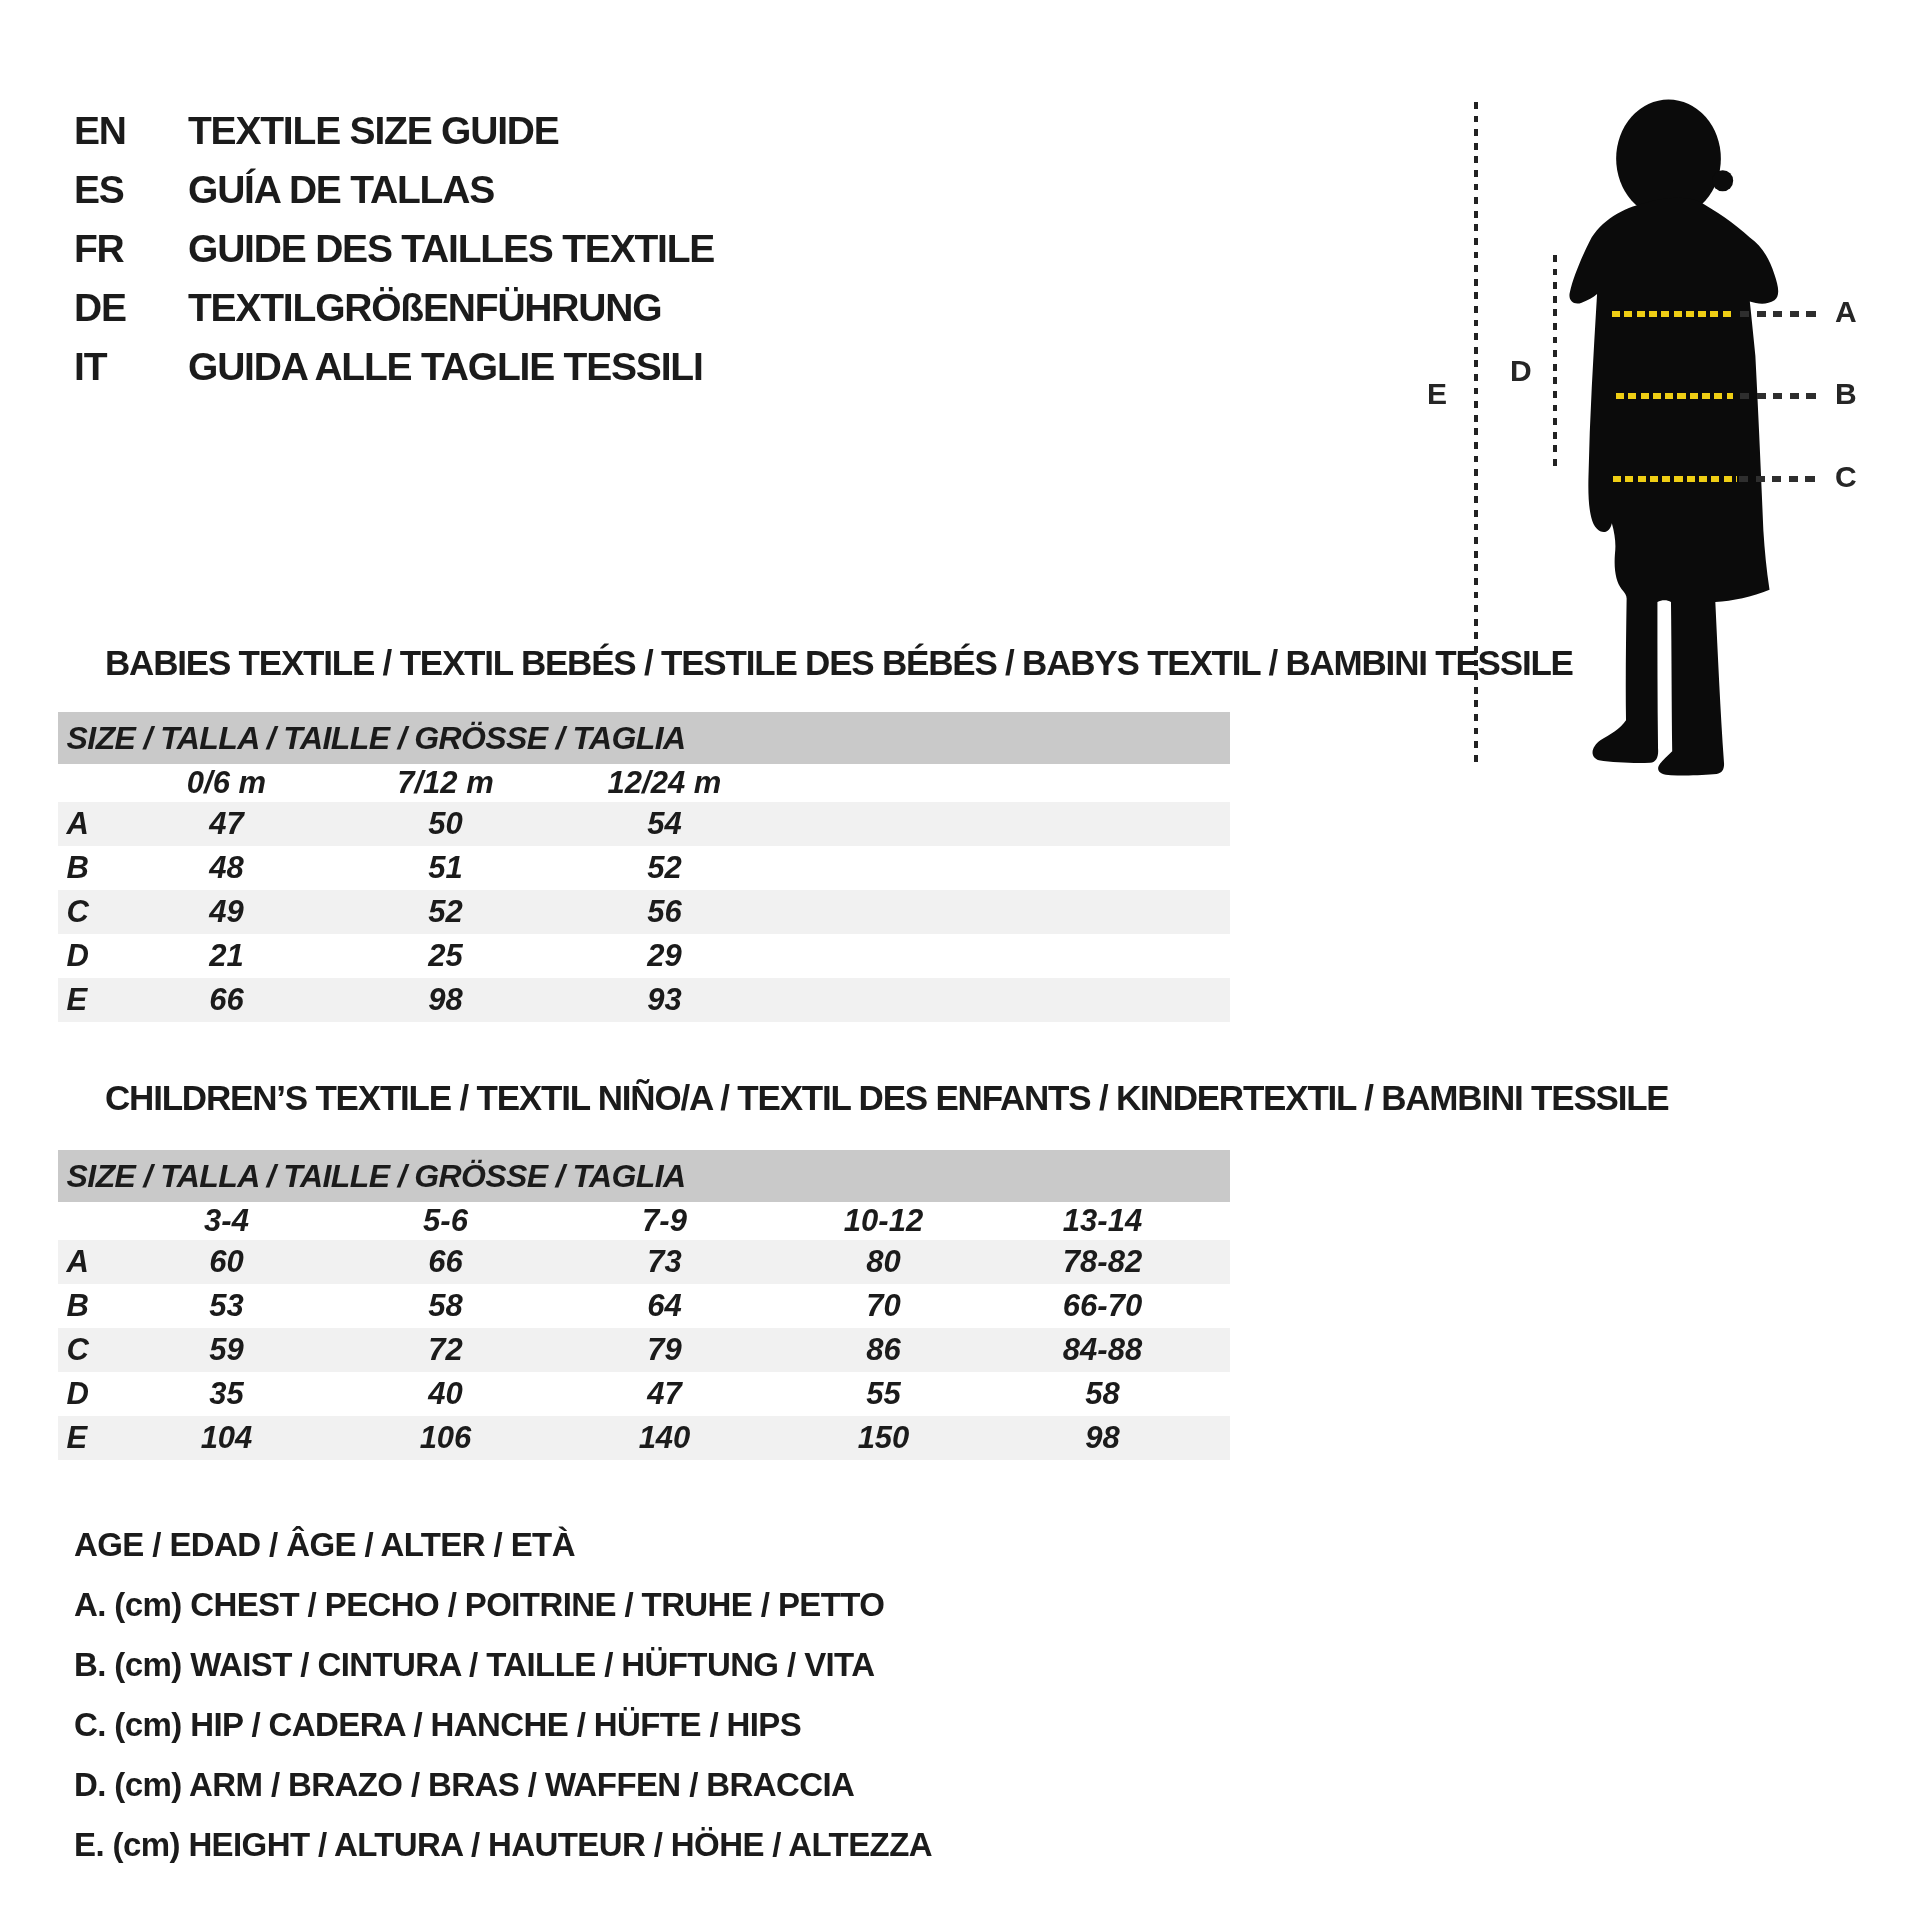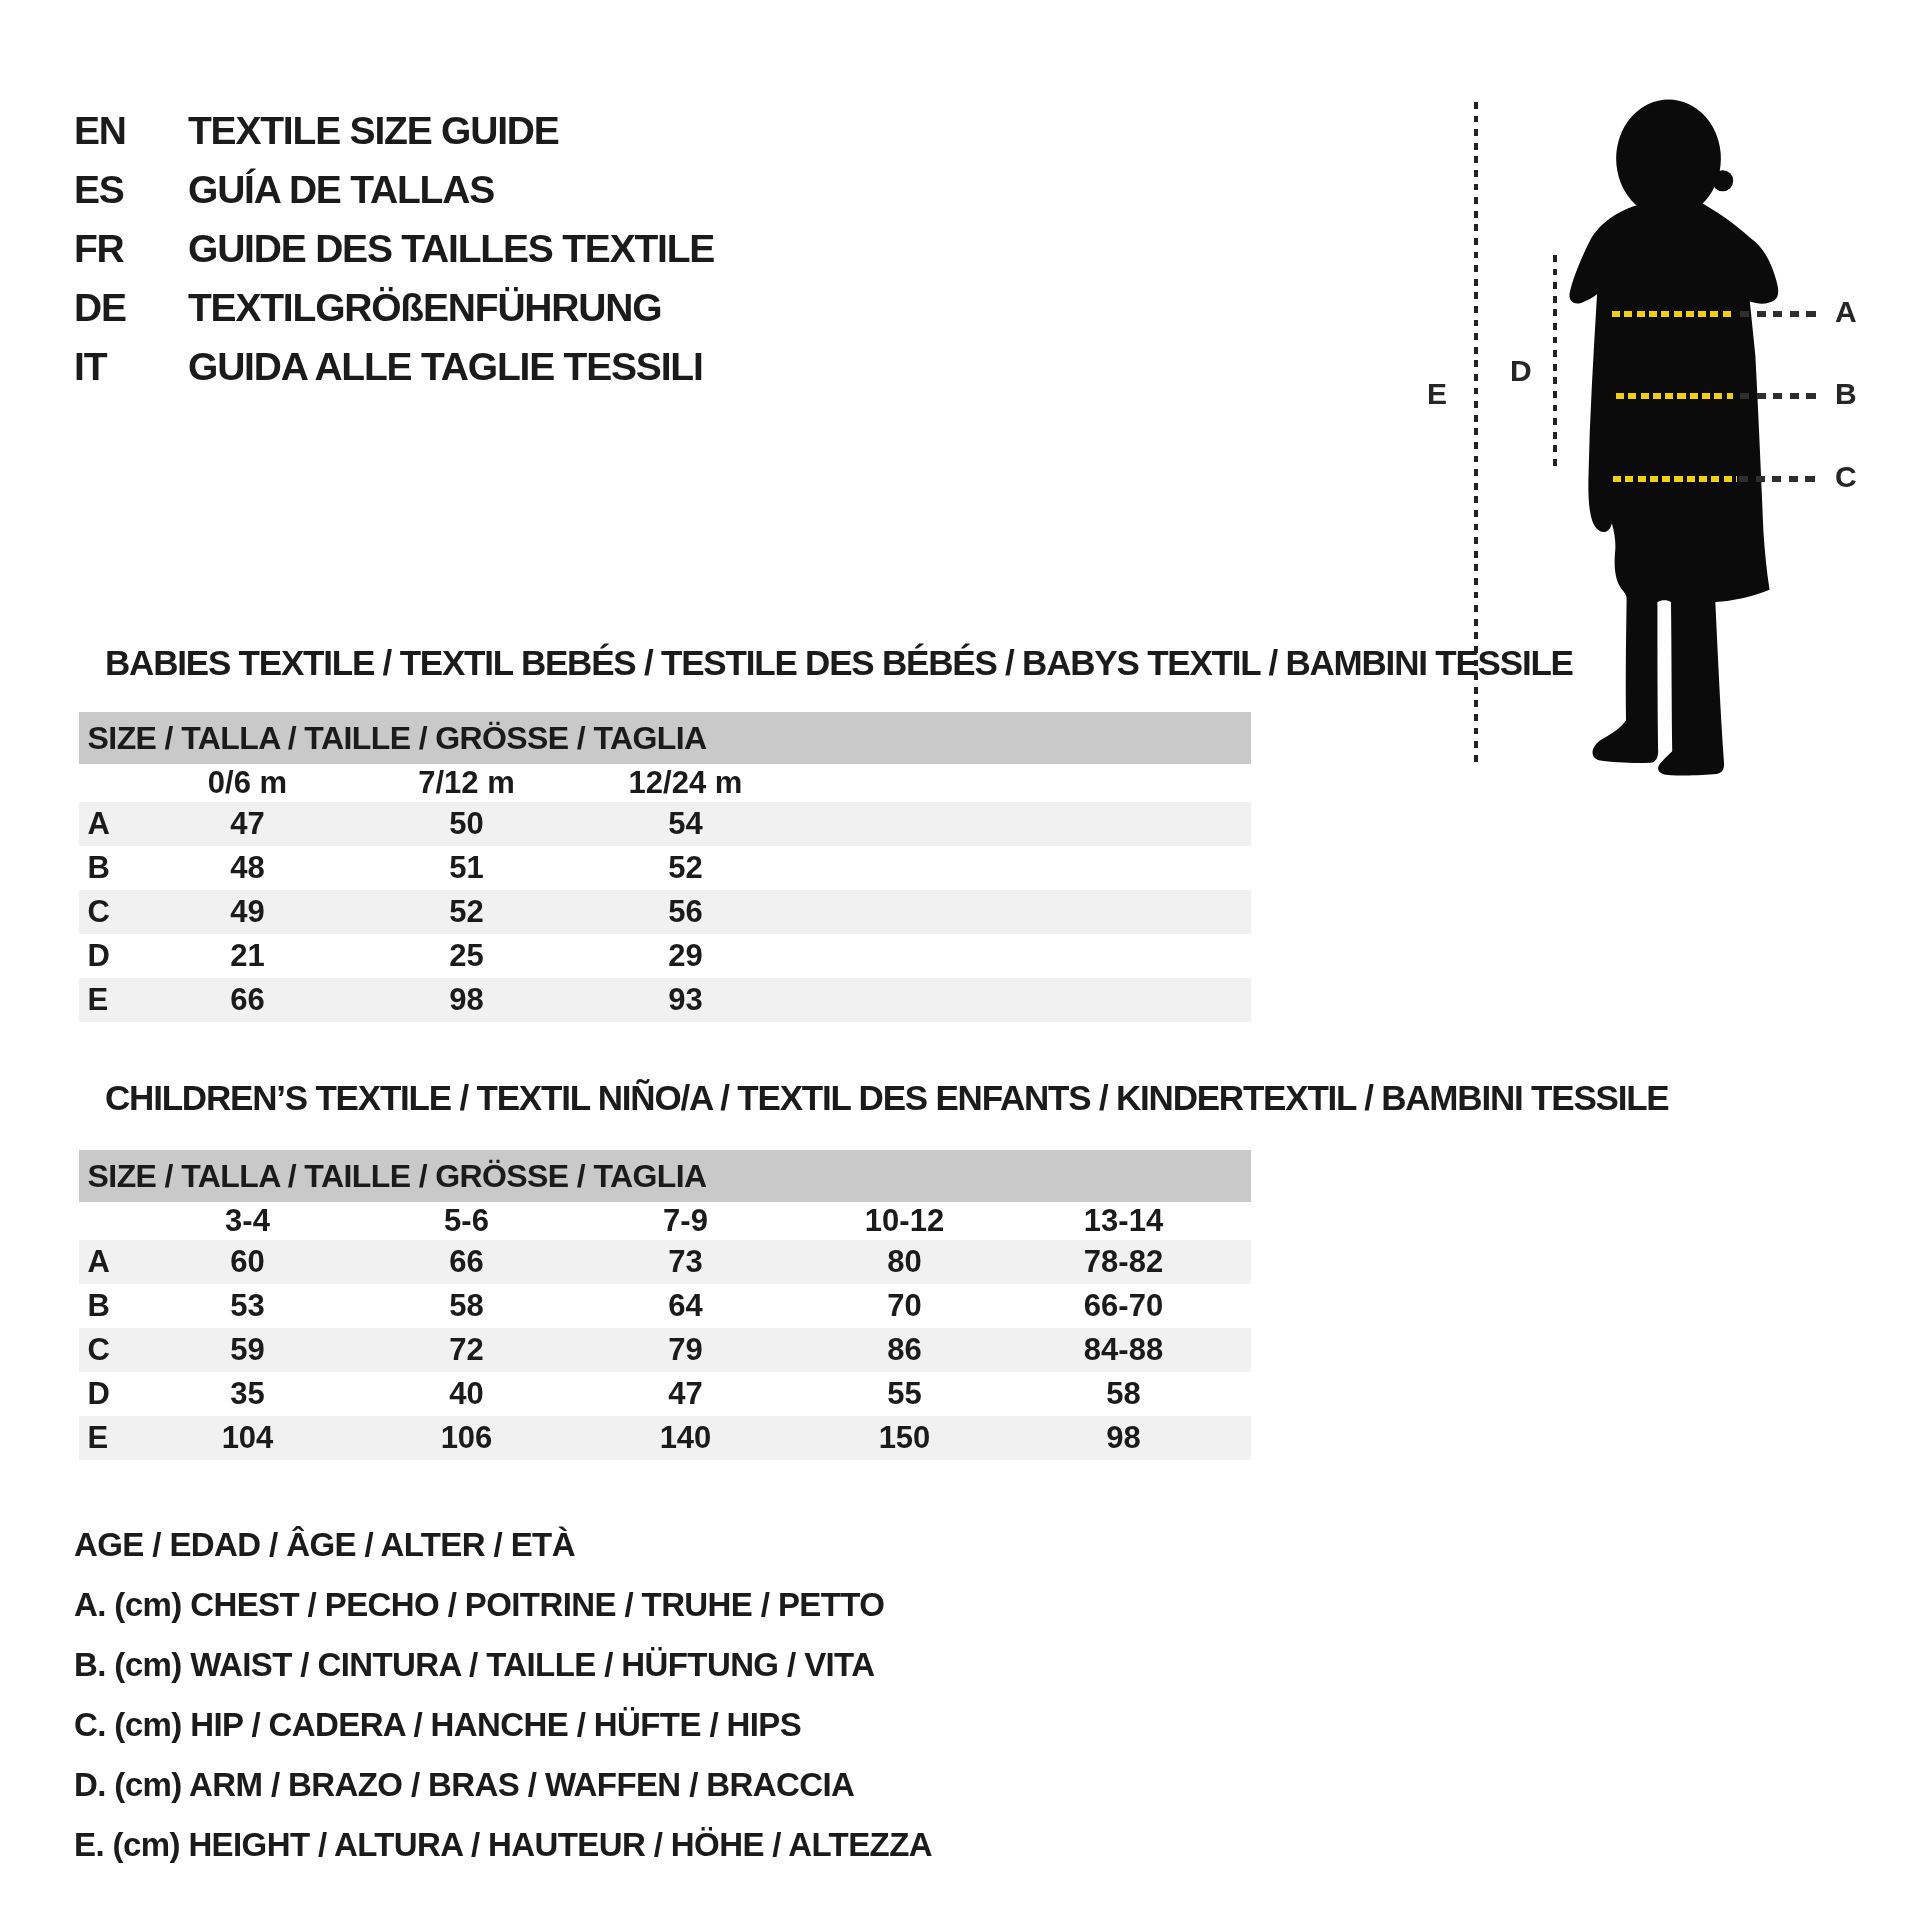--- a/index.html
+++ b/index.html
@@ -41,21 +41,21 @@
   .dash-c-y{left:208px;top:402px;width:124px;}
   .dash-c-d{left:334px;top:402px;width:80px;}
   .silhouette{position:absolute;left:160px;top:23.4px;width:345px;height:680px;}
 
   
   .section-title{position:absolute;left:62px;font-size:35px;letter-spacing:-1.2px;white-space:nowrap;margin-left:43px;}
   .babies-title{top:643px;}
   .children-title{top:1078px;}
 
   
-  .size-table{position:absolute;left:79px;width:1172px;}
+  .size-table{position:absolute;left:58px;width:1172px;font-style:italic;}
   .babies-table{top:712px;}
   .children-table{top:1150px;}
   .size-bar{height:52px;line-height:52px;background:#c9c9c9;padding-left:8.6px;font-size:32px;letter-spacing:-0.6px;}
   .t-row{display:flex;align-items:center;height:44px;font-size:31px;}
   .t-row.head{height:38px;}
   .t-row.stripe{background:#f1f1f1;}
   .t-lab{display:inline-block;width:59px;padding-left:8.6px;box-sizing:border-box;}
   .t-val{display:inline-block;width:219px;text-align:center;}
 
   

